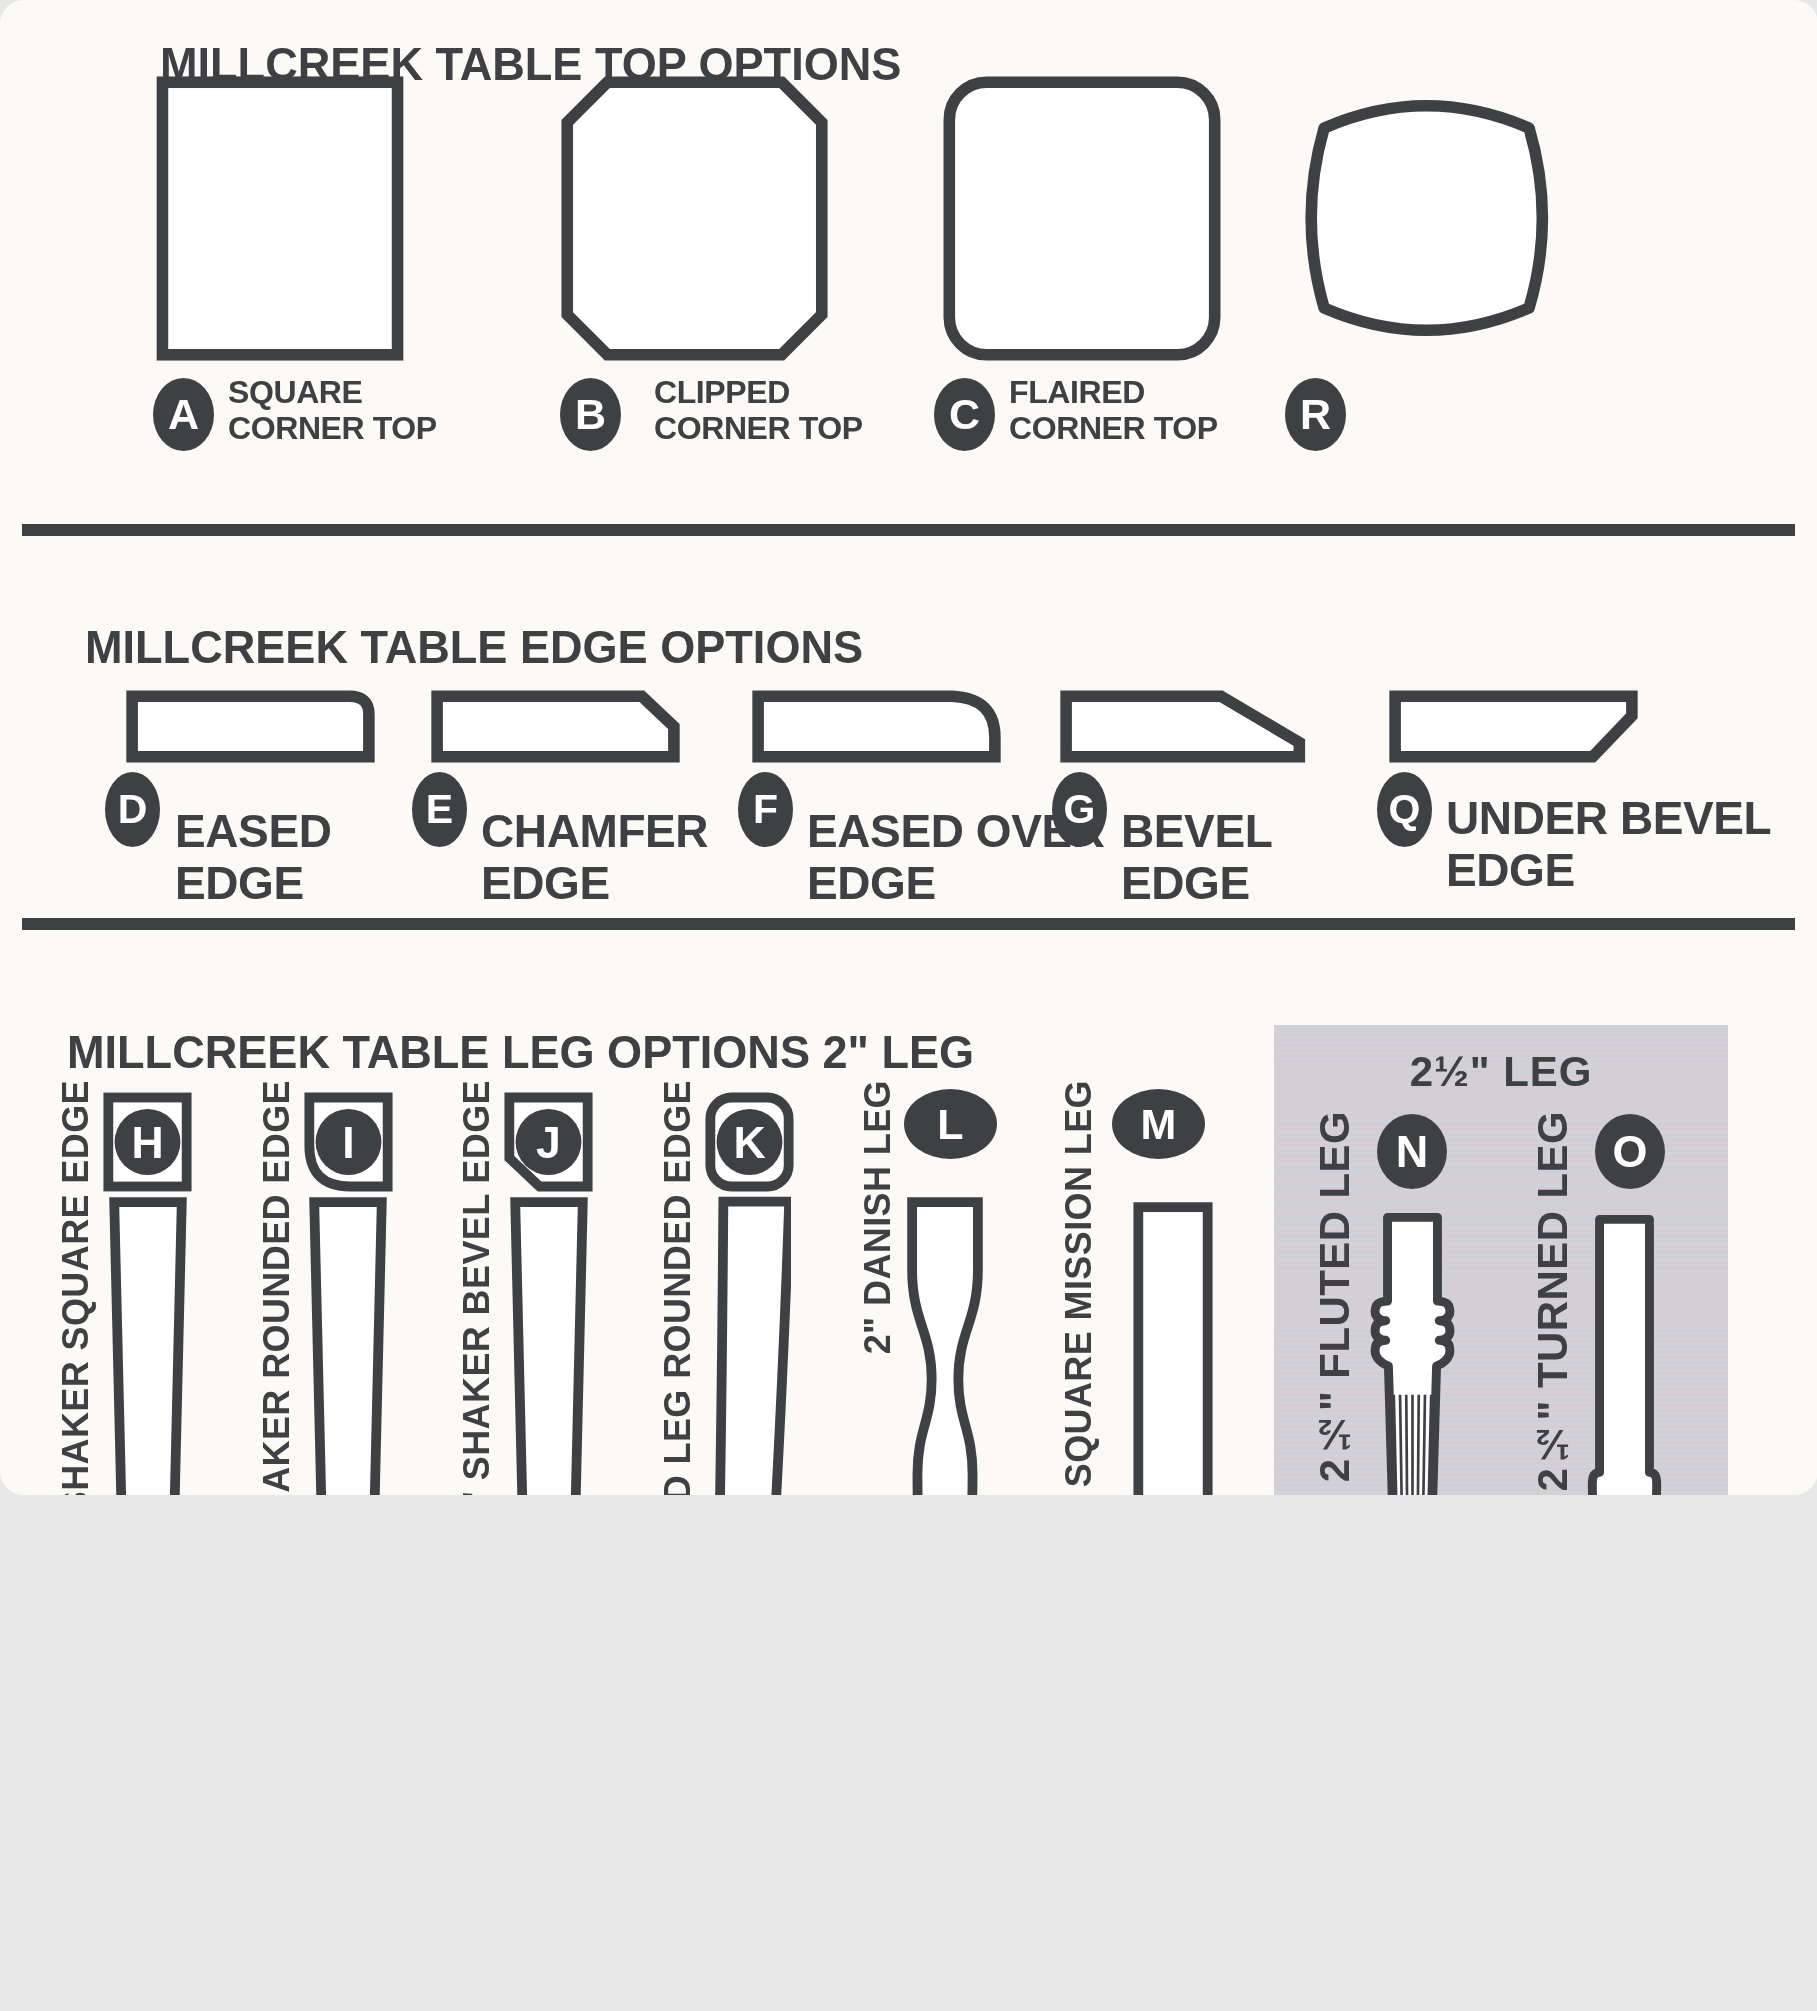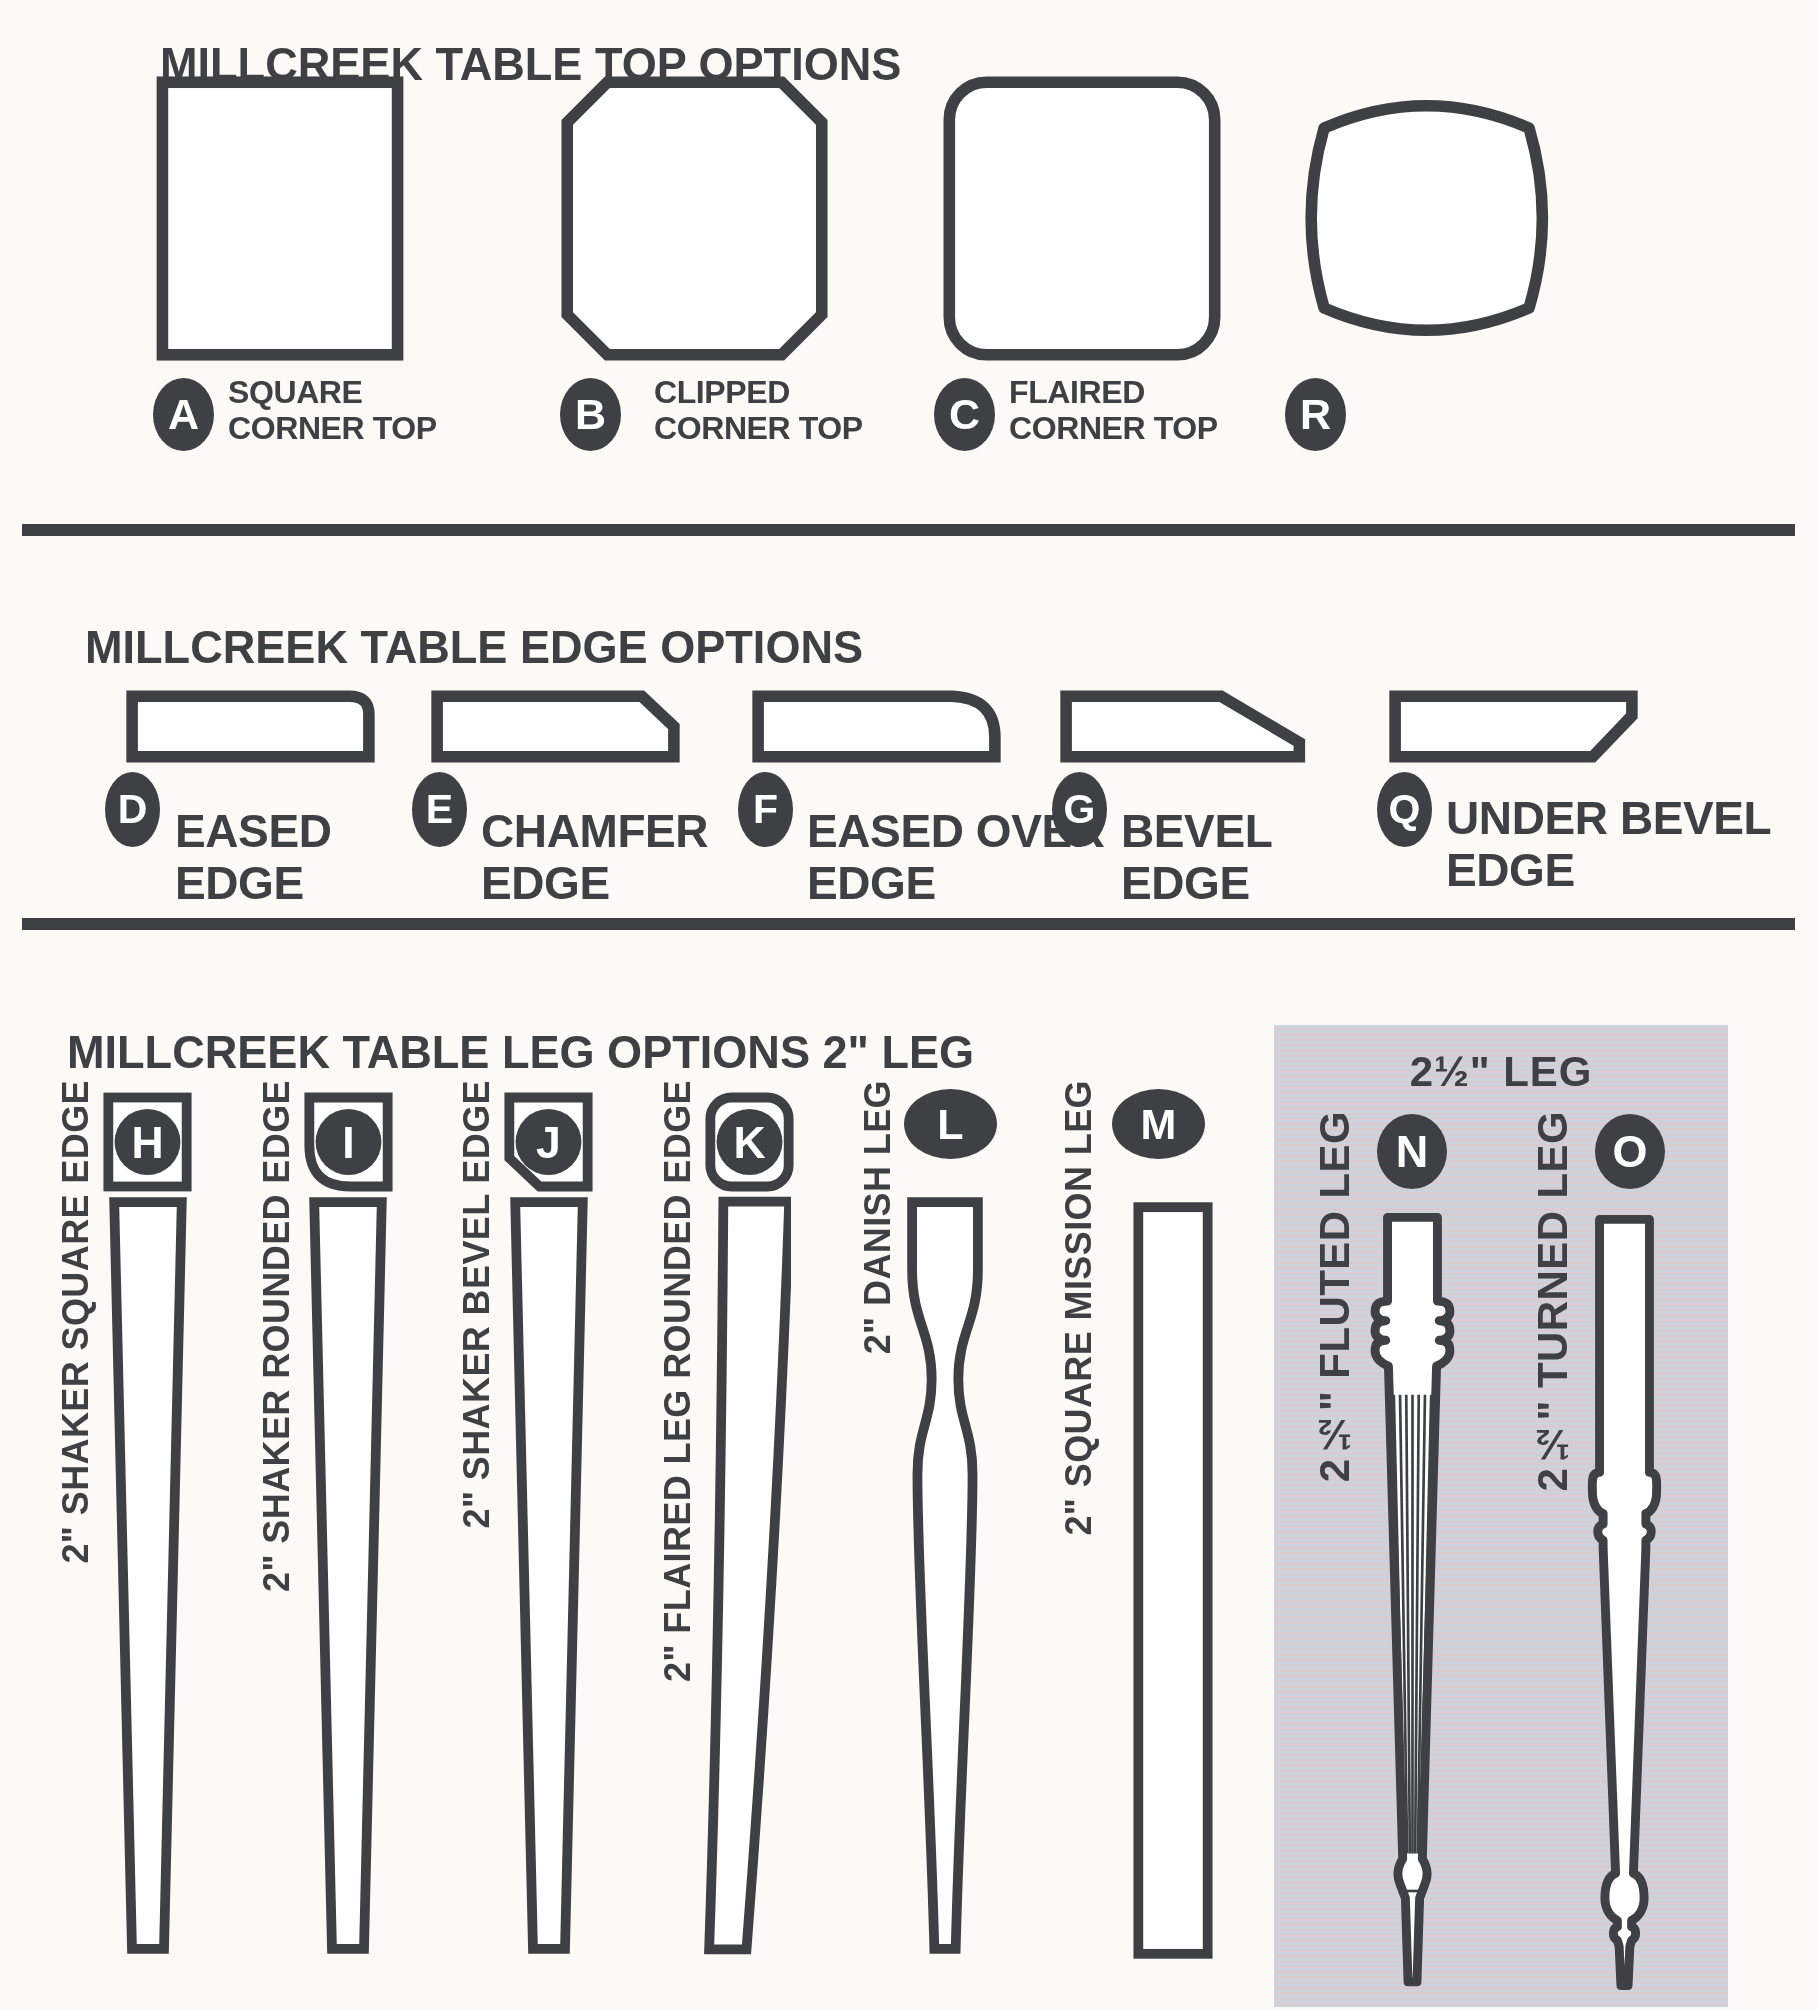--- a/index.html
+++ b/index.html
@@ -3,22 +3,22 @@
 <meta charset="utf-8">
 <style>
   :root{
     --ink:#3f4043;
     --bg:#fbfaf7;
     --panel-a:#ccd3da;
     --panel-b:#d8ccd0;
   }
   html,body{margin:0;padding:0;background:#e8e8e8;}
   .page{
-    position:relative;width:1818px;height:2011px;background:var(--bg);
-    font-family:"Liberation Sans",sans-serif;color:var(--ink);overflow:hidden;
+    position:relative;width:1818px;height:1495px;background:var(--bg);
+    font-family:"Liberation Sans",sans-serif;color:var(--ink);overflow:hidden;border-radius:24px;
   }
   .abs{position:absolute;}
   .sec-title{
     position:absolute;font-weight:bold;font-size:46px;letter-spacing:0px;
     color:var(--ink);white-space:nowrap;transform:scaleX(0.98);transform-origin:left;
   }
   .divider{position:absolute;left:22px;width:1773px;height:11.6px;background:var(--ink);}
   .oval-badge{
     position:absolute;background:var(--ink);color:#fff;border-radius:50%;
     display:flex;align-items:center;justify-content:center;font-weight:bold;

